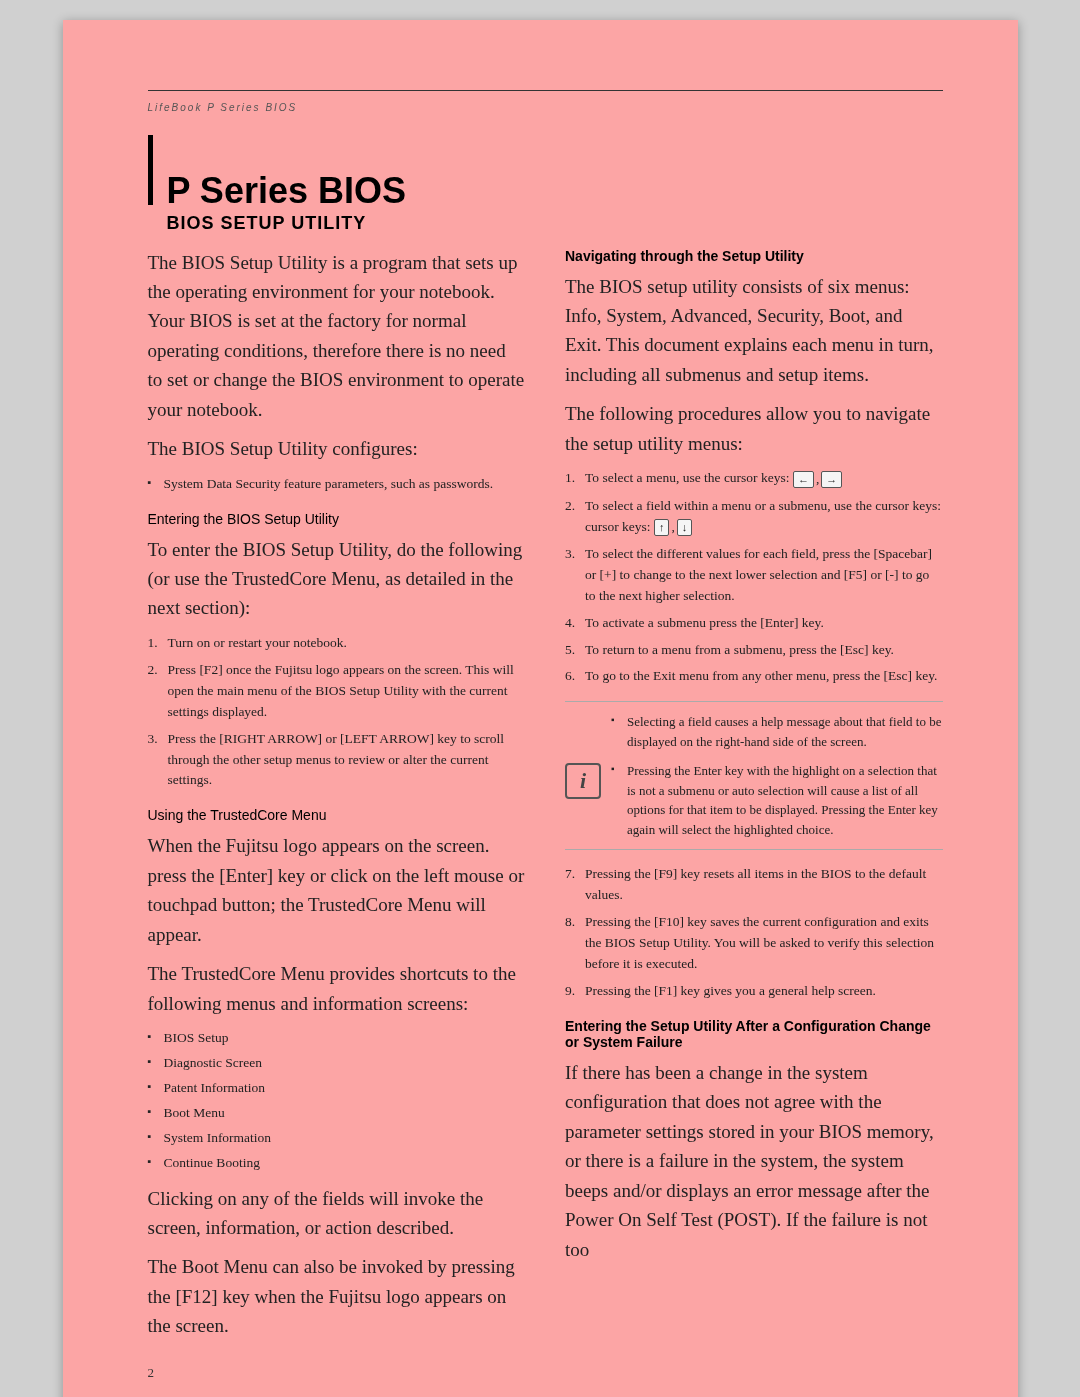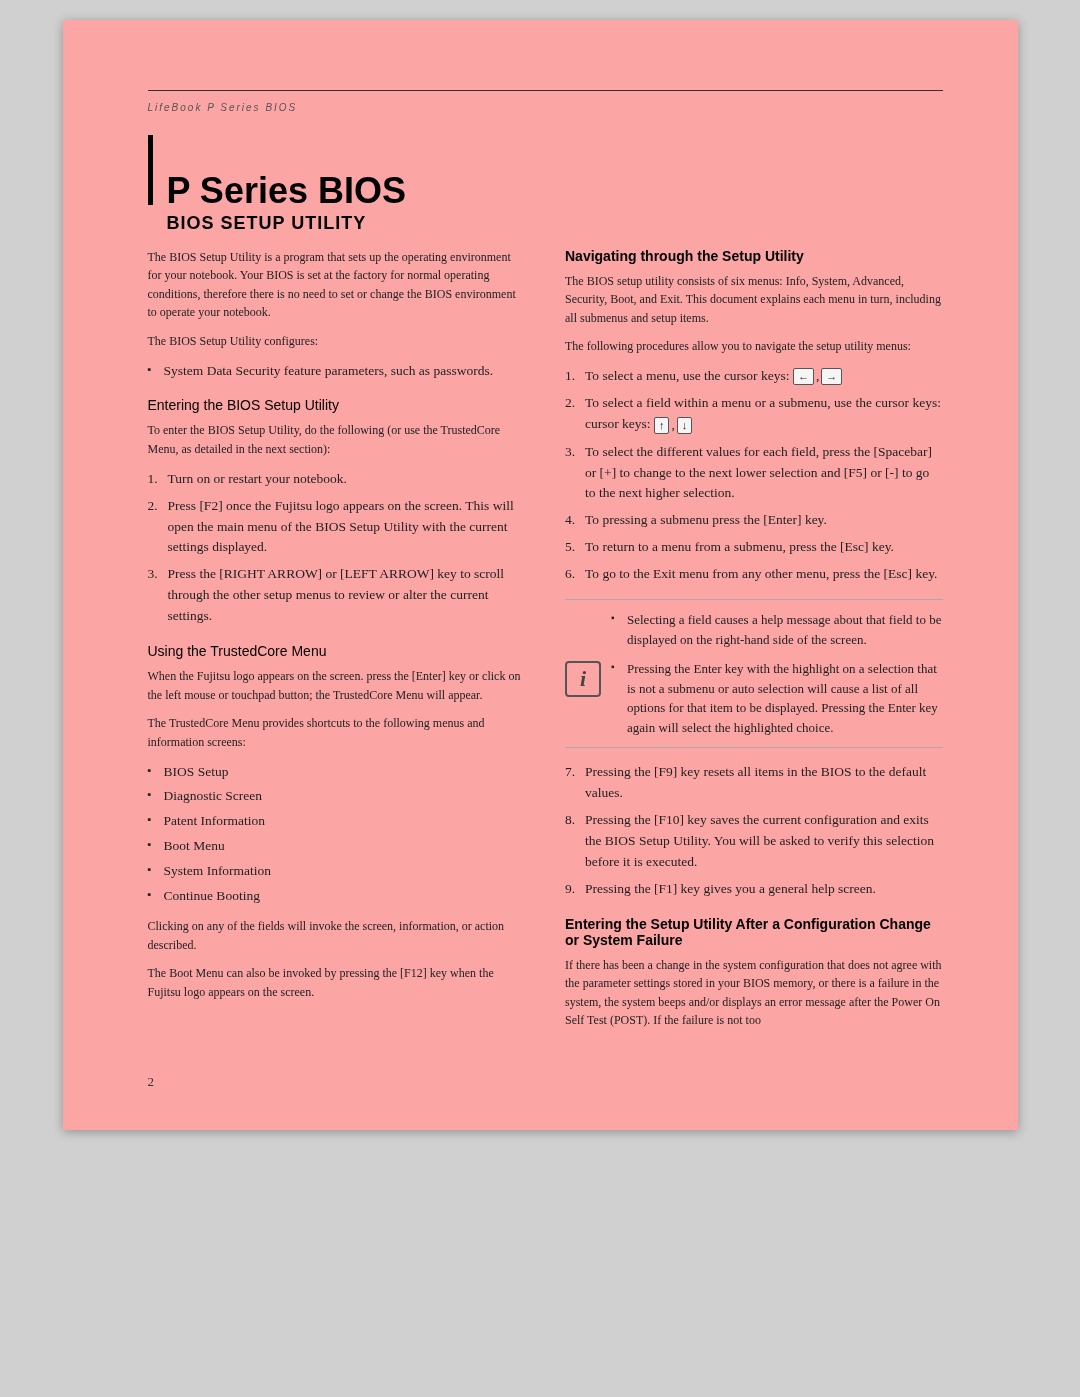--- a/index.html
+++ b/index.html
@@ -83,21 +83,21 @@
     .col-left {
       flex: 1;
     }
 
     .col-right {
       flex: 1;
     }
 
     
     p {
-      font-size: 12px;
+      font-size: 19px;
       line-height: 1.55;
       color: #222;
       margin-bottom: 10px;
     }
 
     
     .section-heading {
       font-family: Arial, Helvetica, sans-serif;
       font-size: 14px;
       font-weight: normal;
@@ -334,21 +334,21 @@
         <li>
           <span>To select a field within a menu or a submenu, use the cursor keys:</span>
           <br>
           <span style="padding-left:0;">cursor keys: <span class="cursor-keys">
             <span class="key-box">↑</span>
                 <span>,</span>
             <span class="key-box">↓</span>
           </span></span>
         </li>
         <li>To select the different values for each field, press the [Spacebar] or [+] to change to the next lower selection and [F5] or [-] to go to the next higher selection.</li>
-        <li>To pressing a submenu press the [Enter] key.</li>
+        <li>To activate a submenu press the [Enter] key.</li>
         <li>To return to a menu from a submenu, press the [Esc] key.</li>
         <li>To go to the Exit menu from any other menu, press the [Esc] key.</li>
       </ol>
 
       <div class="info-section">
         <div class="info-row">
           <div class="info-icon-placeholder"></div>
           <div class="info-bullet-text">Selecting a field causes a help message about that field to be displayed on the right-hand side of the screen.</div>
         </div>
         <div class="info-row">

